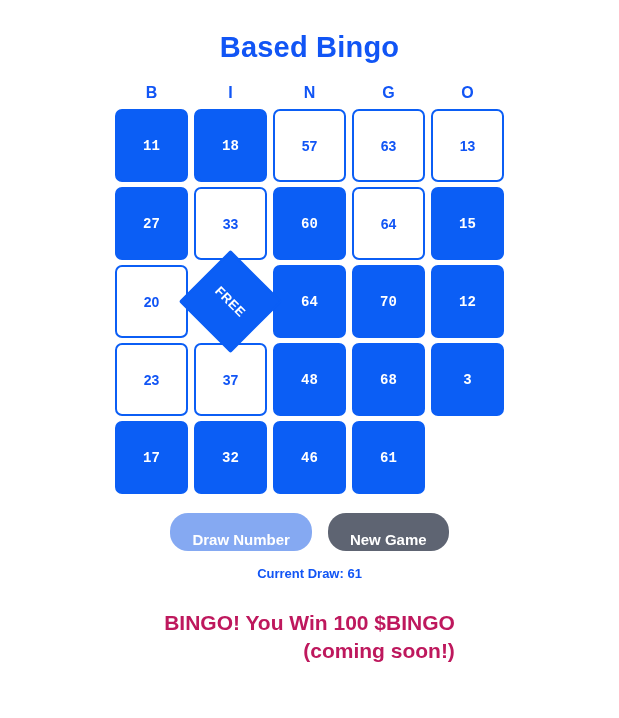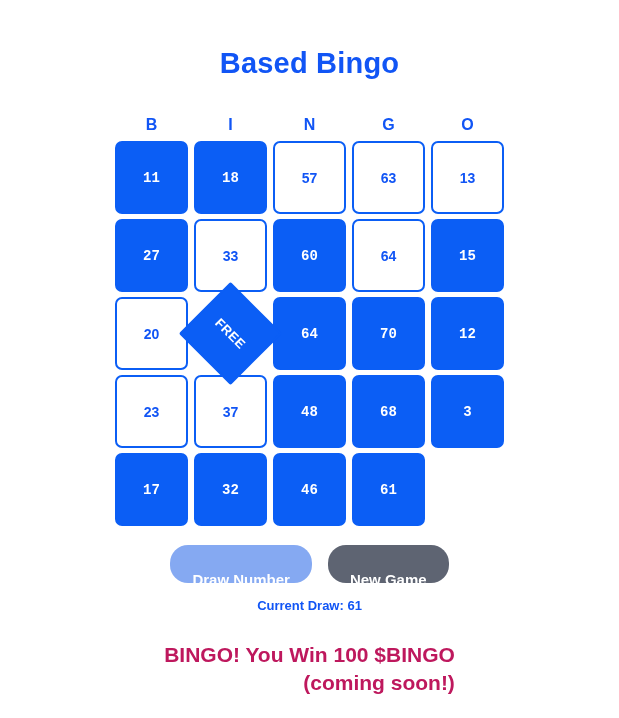--- a/index.html
+++ b/index.html
@@ -21,21 +21,21 @@
     height: 718px;
     position: relative;
     display: flex;
     flex-direction: column;
     align-items: center;
     box-sizing: border-box;
   }
 
   
   .title {
-    margin: 16px;
+    margin: 0;
     padding-top: 33px;
     font-size: 29px;
     font-weight: bold;
     color: #1155f5;
     letter-spacing: 0.2px;
     line-height: 1;
     text-align: center;
   }
 
   
@@ -109,21 +109,21 @@
     gap: 16px;
     justify-content: center;
   }
   .btn {
     border: none;
     border-radius: 18px;
     font-family: "Liberation Sans", sans-serif;
     font-size: 15px;
     font-weight: bold;
     color: #ffffff;
-    padding: 16px 22px;
+    padding: 8px 22px;
     height: 38px;
     line-height: 38px;
     cursor: pointer;
     white-space: nowrap;
   }
   .btn-draw {
     background: #85a9f2;
     cursor: default;
   }
   .btn-new {

